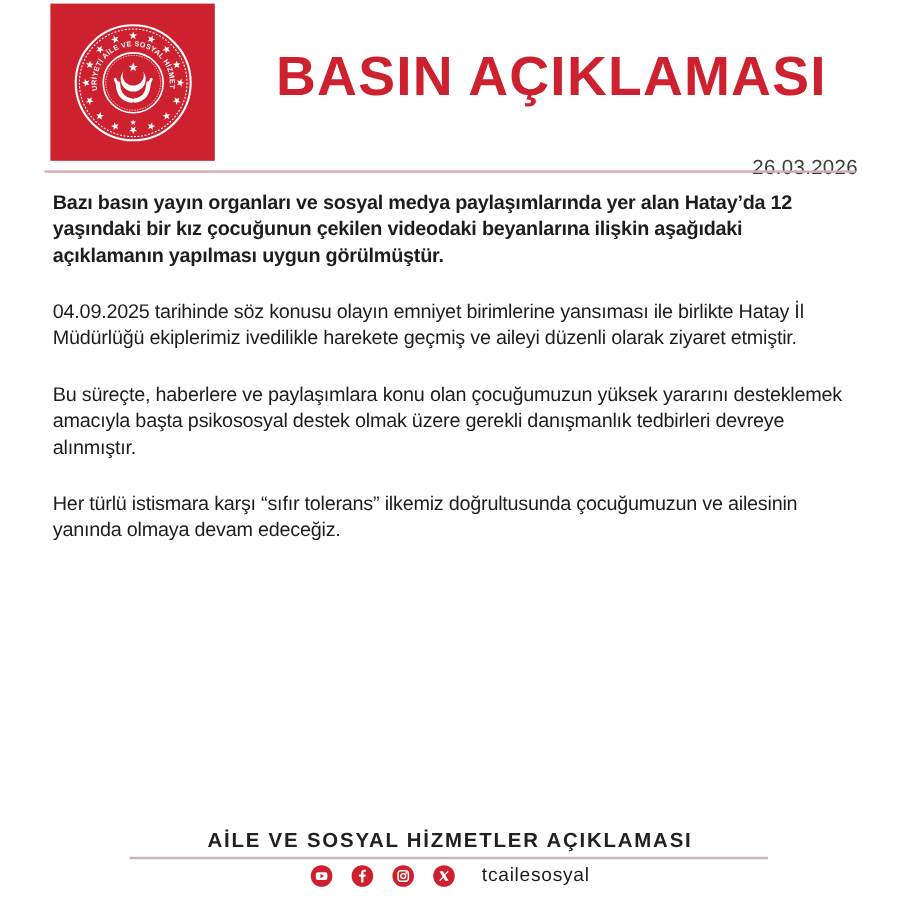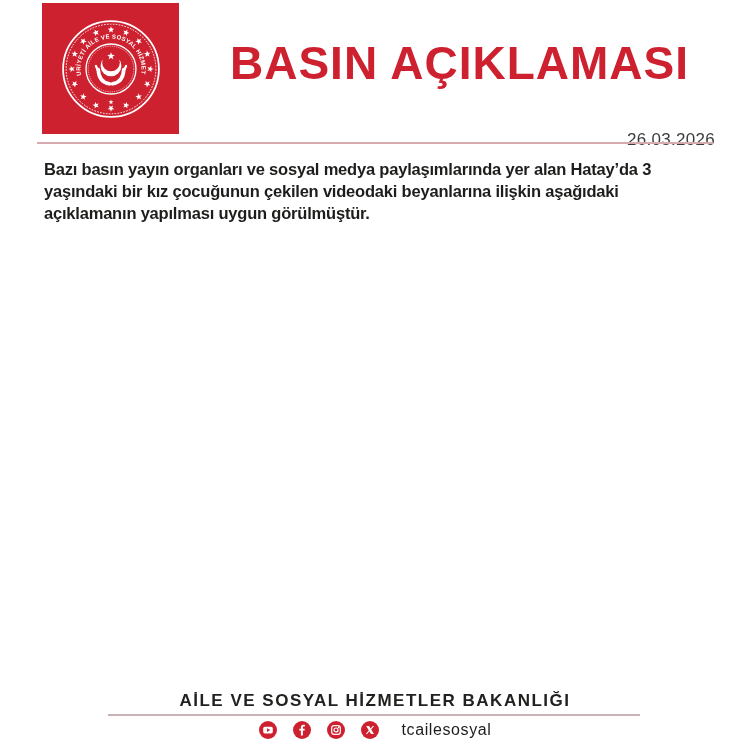--- a/index.html
+++ b/index.html
@@ -154,24 +154,27 @@
       <path d="M -14.8,-3 L -12.8,1.5" stroke="#ffffff" stroke-width="2.2" stroke-linecap="round"></path>
       <path d="M 14.8,-3 L 12.8,1.5" stroke="#ffffff" stroke-width="2.2" stroke-linecap="round"></path>
     </svg>
   </div>
 
   <div class="page-title">BASIN AÇIKLAMASI</div>
   <div class="release-date">26.03.2026</div>
   <div class="header-divider"></div>
 
   <div class="content">
-    <p class="lead">Bazı basın yayın organları ve sosyal medya paylaşımlarında yer alan Hatay’da 3 yaşındaki bir kız çocuğunun çekilen videodaki beyanlarına ilişkin aşağıdaki açıklamanın yapılması uygun görülmüştür.</p>
+    <p class="lead">Bazı basın yayın organları ve sosyal medya paylaşımlarında yer alan Hatay’da 12 yaşındaki bir kız çocuğunun çekilen videodaki beyanlarına ilişkin aşağıdaki açıklamanın yapılması uygun görülmüştür.</p>
+    <p>04.09.2025 tarihinde söz konusu olayın emniyet birimlerine yansıması ile birlikte Hatay İl Müdürlüğü ekiplerimiz ivedilikle harekete geçmiş ve aileyi düzenli olarak ziyaret etmiştir.</p>
+    <p>Bu süreçte, haberlere ve paylaşımlara konu olan çocuğumuzun yüksek yararını desteklemek amacıyla başta psikososyal destek olmak üzere gerekli danışmanlık tedbirleri devreye alınmıştır.</p>
+    <p>Her türlü istismara karşı “sıfır tolerans” ilkemiz doğrultusunda çocuğumuzun ve ailesinin yanında olmaya devam edeceğiz.</p>
   </div>
 
-  <div class="ministry-name">AİLE VE SOSYAL HİZMETLER BAKANLIĞI</div>
+  <div class="ministry-name">AİLE VE SOSYAL HİZMETLER AÇIKLAMASI</div>
   <div class="footer-divider"></div>
 
   <div class="social-row">
     <span class="social-circle">
       <svg width="18" height="18" viewBox="0 0 18 18">
         <rect x="4.2" y="5.8" width="9.6" height="6.6" rx="1.7" fill="#ffffff"></rect>
         <path d="M8,7.3 L11.2,9.1 L8,10.9 Z" fill="#CE2130"></path>
       </svg>
     </span>
     <span class="social-circle">

